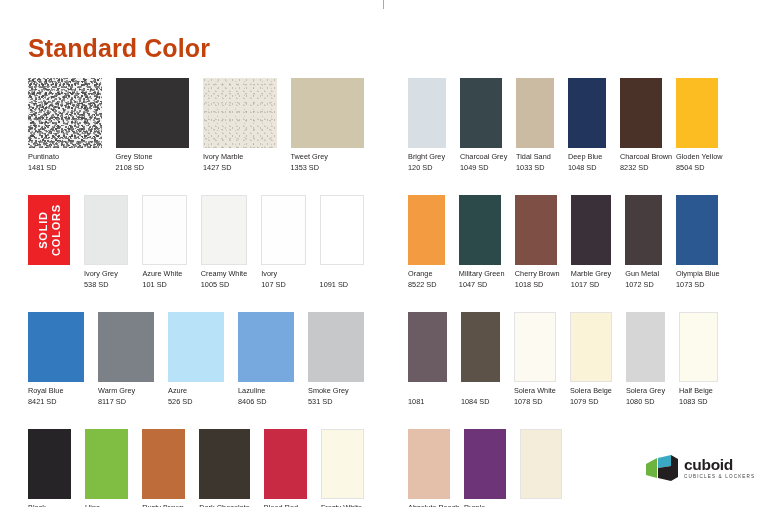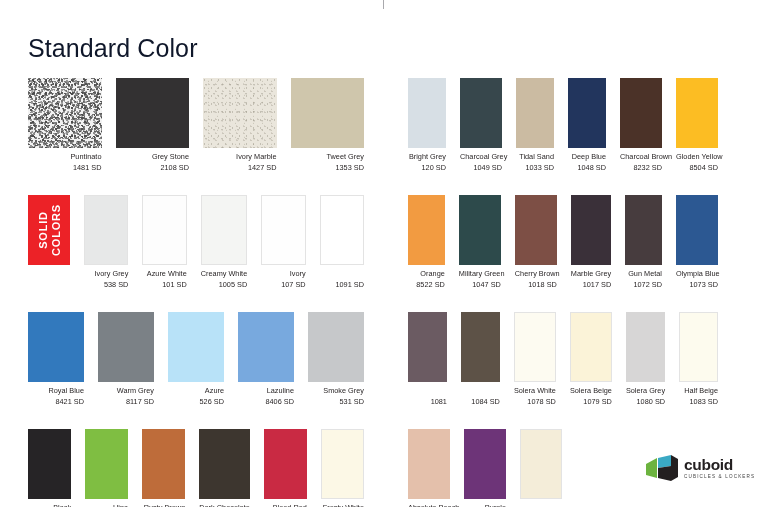--- a/index.html
+++ b/index.html
@@ -28,41 +28,41 @@
     top: 0px;
     width: 1px;
     height: 9px;
     background: #a9a9ad;
   }
   .page-title {
     position: absolute;
     left: 28px;
     top: 36px;
     font-size: 25px;
-    font-weight: 400;
+    font-weight: 700;
     letter-spacing: 0.1px;
-    color: #0f172a;
+    color: #c2410c;
     line-height: 1;
   }
   .panel {
     position: absolute;
     top: 78px;
   }
   #left-panel  { left: 28px;  width: 350px; }
   #right-panel { left: 408px; width: 324px; }
 
   .swatch-row {
     position: relative;
     display: flex;
     align-items: flex-start;
   }
   .cell {
     position: relative;
     box-sizing: border-box;
-    text-align: right;
+    text-align: left;
   }
   .chip {
     width: 100%;
     box-sizing: border-box;
     background: #ffffff;
   }
   .chip.bordered {
     border: 1px solid #e3e3e3;
   }
   .cell-name, .cell-code {

